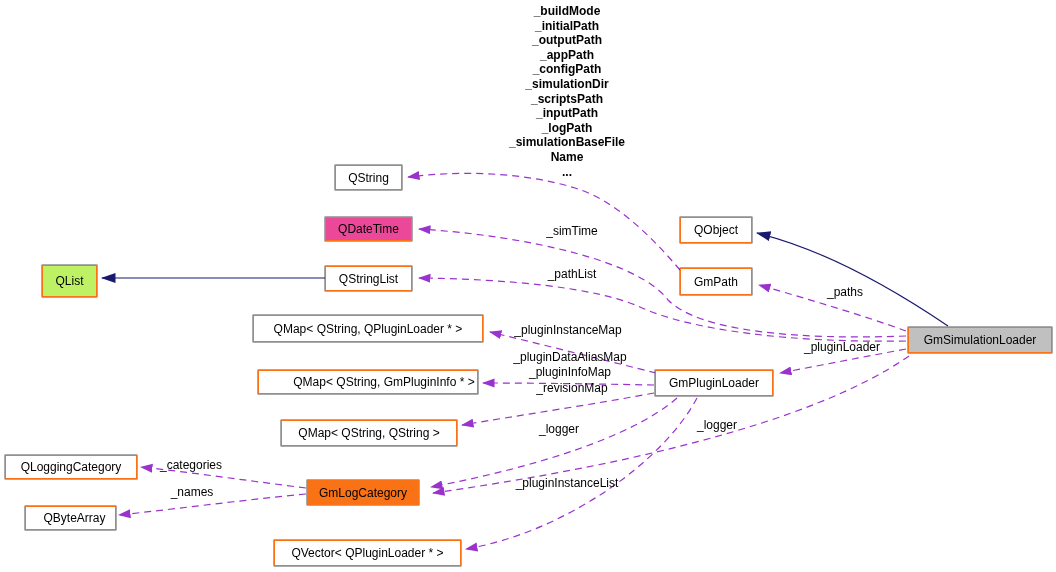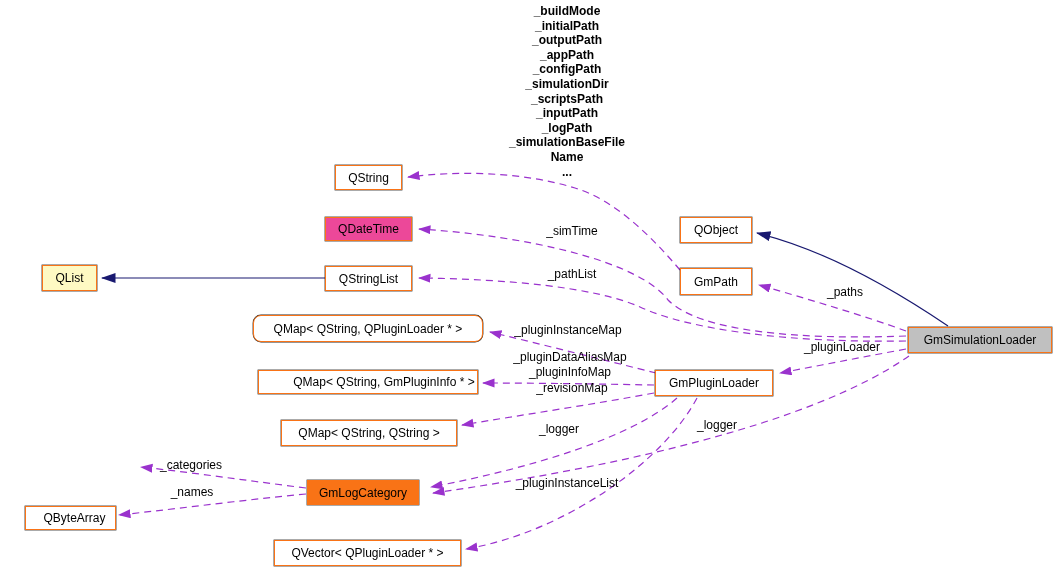--- a/index.html
+++ b/index.html
@@ -81,27 +81,28 @@
         <path d="M909,356 C810,425 610,468 433,493" class="usage" stroke="#9a32cd" marker-end="url(#ah-usage)"></path>
         <path d="M656,373 C612,362 548,346 490,332" class="usage" stroke="#9a32cd" marker-end="url(#ah-usage)"></path>
         <path d="M654,385 C600,384 540,383 483,383" class="usage" stroke="#9a32cd" marker-end="url(#ah-usage)"></path>
         <path d="M654,393 C595,404 522,415 462,425" class="usage" stroke="#9a32cd" marker-end="url(#ah-usage)"></path>
         <path d="M677,398 C633,437 532,468 431,487" class="usage" stroke="#9a32cd" marker-end="url(#ah-usage)"></path>
         <path d="M697,398 C663,462 565,532 466,549" class="usage" stroke="#9a32cd" marker-end="url(#ah-usage)"></path>
         <path d="M306,488 C250,481 196,473 141,467" class="usage" stroke="#9a32cd" marker-end="url(#ah-usage)"></path>
         <path d="M306,494 C243,500 184,508 119,515" class="usage" stroke="#9a32cd" marker-end="url(#ah-usage)"></path>
       </g>
   </svg>
-<div class="node" style="left: 42px; top: 265px; width: 55px; height: 26px; background: #fef9c3; text-align: center;">QList</div>
+<div class="node" style="left: 42px; top: 265px; width: 55px; height: 32px; background: #bef264; text-align: center;">QList</div>
     <div class="node" style="left: 335px; top: 165px; width: 67px; height: 25px; background: rgb(255, 255, 255);">QString</div>
     <div class="node" style="left: 325px; top: 217px; width: 87px; height: 24px; background: #ec4899;">QDateTime</div>
     <div class="node" style="left: 325px; top: 266px; width: 87px; height: 25px; background: rgb(255, 255, 255);">QStringList</div>
-    <div class="node" style="left: 253px; top: 315px; width: 230px; height: 27px; background: rgb(255, 255, 255); border-radius: 8px;">QMap&lt; QString, QPluginLoader * &gt;</div>
+    <div class="node" style="left: 253px; top: 315px; width: 230px; height: 27px; background: rgb(255, 255, 255);">QMap&lt; QString, QPluginLoader * &gt;</div>
     <div class="node" style="left: 258px; top: 370px; width: 220px; height: 24px; background: rgb(255, 255, 255); padding-left: 32px;">QMap&lt; QString, GmPluginInfo * &gt;</div>
     <div class="node" style="left: 281px; top: 420px; width: 176px; height: 26px; background: rgb(255, 255, 255);">QMap&lt; QString, QString &gt;</div>
+    <div class="node" style="left: 5px; top: 455px; width: 132px; height: 24px; background: rgb(255, 255, 255);">QLoggingCategory</div>
     <div class="node" style="left: 25px; top: 506px; width: 91px; height: 24px; background: rgb(255, 255, 255); padding-left: 8px;">QByteArray</div>
     <div class="node" style="left: 307px; top: 480px; width: 112px; height: 25px; background: #f97316;">GmLogCategory</div>
     <div class="node" style="left: 274px; top: 540px; width: 187px; height: 26px; background: rgb(255, 255, 255);">QVector&lt; QPluginLoader * &gt;</div>
     <div class="node" style="left: 680px; top: 217px; width: 72px; height: 26px; background: rgb(255, 255, 255);">QObject</div>
     <div class="node" style="left: 680px; top: 268px; width: 72px; height: 27px; background: rgb(255, 255, 255);">GmPath</div>
     <div class="node" style="left: 655px; top: 370px; width: 118px; height: 26px; background: rgb(255, 255, 255);">GmPluginLoader</div>
     <div class="node" style="left: 908px; top: 327px; width: 144px; height: 26px; background: rgb(192, 192, 192);">GmSimulationLoader</div>
     <div class="elabel" style="left: 567px; top: 4px; font-weight: bold;">_buildMode
 _initialPath
 _outputPath

